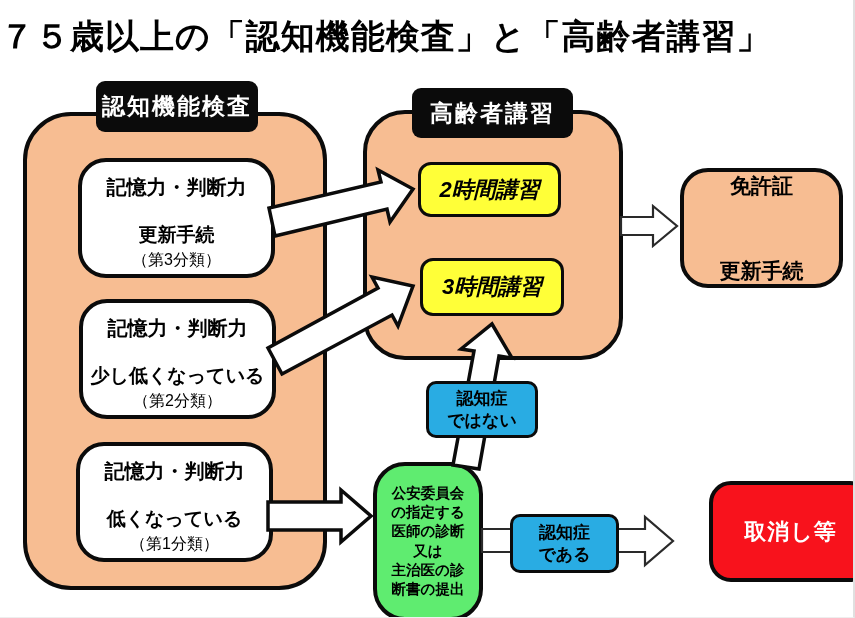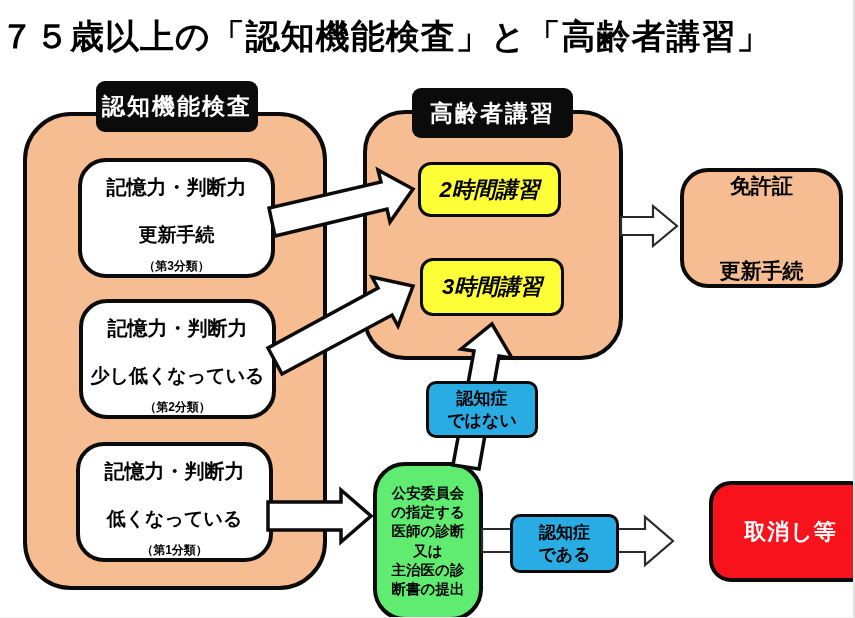--- a/index.html
+++ b/index.html
@@ -32,21 +32,21 @@
   .panel-label.l1{ left:96px; top:81px; width:162px; height:51px;}
   .panel-label.l2{ left:412px; top:88px; width:161px; height:50px;}
   .whitebox{
     position:absolute; background:#fff; border:4px solid var(--ink);
     border-radius:28px; z-index:2; display:flex; flex-direction:column;
     align-items:center; padding-top:12px; width:197px; height:120px;
     text-align:center; color:#000;
   }
   .whitebox .t1{font-size:20px; font-weight:bold;}
   .whitebox .t2{font-size:19px; font-weight:bold; margin-top:21px;}
-  .whitebox .t3{font-size:12px; font-weight:bold; margin-top:10px;}
+  .whitebox .t3{font-size:16px; font-weight:normal; margin-top:2px;}
   .wb1{left:78px; top:158px;}
   .wb2{left:79px; top:299px;}
   .wb3{left:76px; top:442px;}
   .course{
     position:absolute; background:var(--yellow); border:3.5px solid var(--ink);
     border-radius:13px; z-index:2; display:flex; align-items:center; justify-content:center;
     font-size:22px; font-weight:bold; color:#000;font-style:italic;
   }
   .course.c1{left:418px; top:162px; width:143px; height:55px;}
   .course.c2{left:420px; top:258px; width:144px; height:58px;}

